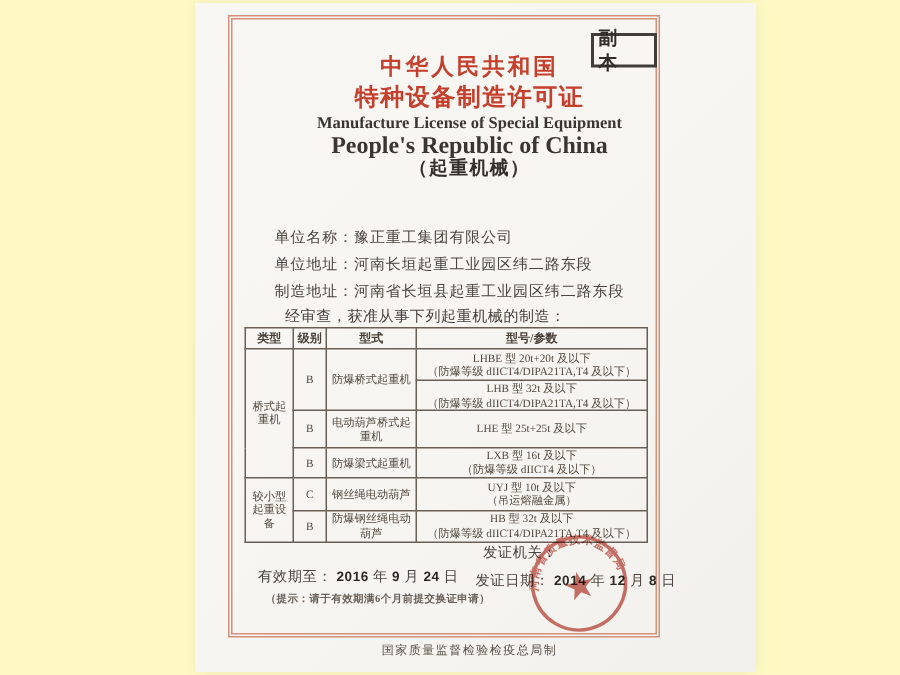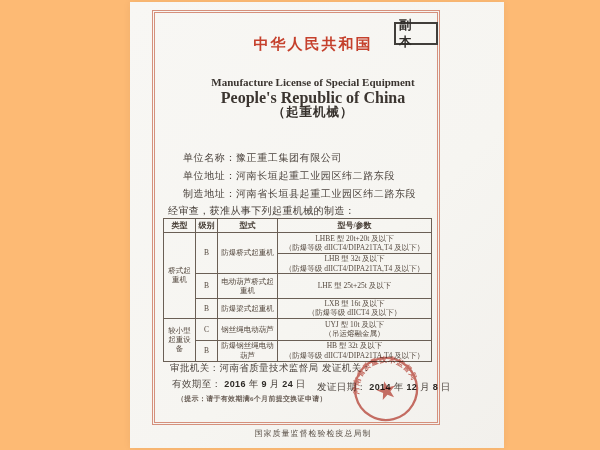--- a/index.html
+++ b/index.html
@@ -1,16 +1,16 @@
 <!DOCTYPE html>
 <html><head>
 <meta charset="utf-8">
 <style>
   html,body{margin:0;padding:0;background:#ffffff;}
-  #stage{position:relative;width:600px;height:450px;background:#fdba74;overflow:hidden;
+  #stage{position:relative;width:600px;height:450px;background:#fef9c3;overflow:hidden;
          font-family:"Liberation Serif",serif;color:#4a423d;}
   
   #paper{position:absolute;left:130px;top:2px;width:374px;height:446px;
          background:linear-gradient(135deg,#f8f7f4 0%,#f6f5f1 60%,#f2f0ec 100%);
          box-shadow:0 0 8px rgba(0,0,0,0.06);}
   
   #frame{position:absolute;left:152px;top:10px;width:288px;height:415px;
          border:3px double #d5907c;box-sizing:border-box;}
   .abs{position:absolute;}
   
@@ -20,21 +20,21 @@
   .center-line{left:152px;width:322px;text-align:center;}
   #title-cn-1{top:35px;font-size:15px;font-weight:bold;color:#c5402c;letter-spacing:2px;}
   #title-cn-2{top:55px;font-size:16px;font-weight:bold;color:#c5402c;letter-spacing:1px;}
   #title-en-1{top:76px;font-size:11px;font-weight:bold;color:#3b3530;}
   #title-en-2{top:89px;font-size:16px;font-weight:bold;color:#3b3530;}
   #category{top:104px;font-size:12.5px;font-weight:bold;color:#35302b;letter-spacing:1px;}
   #serial{left:340px;top:119px;font-size:9.5px;color:#4a423d;}
   #serial .mono{font-family:"Liberation Mono",monospace;font-size:9px;letter-spacing:0.3px;}
   .info-line{left:183px;font-size:10px;letter-spacing:0.6px;color:#4c443e;}
   #info-0{top:151px;} #info-1{top:169px;} #info-2{top:187px;}
-  #intro{left:168px;top:204px;font-size:10px;letter-spacing:0.4px;color:#463e38;}
+  #intro{left:190px;top:204px;font-size:10px;letter-spacing:0.4px;color:#463e38;}
   
   #lic-table{position:absolute;left:163px;top:218px;border-collapse:collapse;table-layout:fixed;
              width:245px;font-size:7.5px;line-height:1.25;color:#55493f;}
   #lic-table td,#lic-table th{border:1px solid #5f5throw548;}
   #lic-table td,#lic-table th{border:1px solid #6a5f55;text-align:center;vertical-align:middle;
              padding:0 1px;overflow:hidden;}
   #lic-table th{font-size:8px;font-weight:bold;height:13px;color:#473e36;}
   .col-type{width:32px;} .col-level{width:22px;} .col-form{width:60px;} .col-model{width:154px;}
   .model-cell div{white-space:nowrap;}
   
@@ -53,20 +53,21 @@
 </head>
 <body>
 
 <div id="stage">
   <div id="paper" class="abs"></div>
   <div id="frame" class="abs"></div>
 
   <div id="badge" class="abs">副 本</div>
 
   <div id="title-cn-1" class="abs center-line">中华人民共和国</div>
+  <div id="title-cn-2" class="abs center-line">特种设备制造许可证</div>
   <div id="title-en-1" class="abs center-line">Manufacture License of Special Equipment</div>
   <div id="title-en-2" class="abs center-line">People's Republic of China</div>
   <div id="category" class="abs center-line">（起重机械）</div>
 
 
   <div id="info-0" class="abs info-line">
     <span>单位名称：</span><span>豫正重工集团有限公司</span>
   </div>
   <div id="info-1" class="abs info-line">
     <span>单位地址：</span><span>河南长垣起重工业园区纬二路东段</span>
@@ -133,23 +134,20 @@
       <td>B</td>
       <td>防爆钢丝绳电动葫芦</td>
       <td class="model-cell">
         <div>HB 型 32t 及以下</div>
         <div>（防爆等级 dIICT4/DIPA21TA,T4 及以下）</div>
       </td>
     </tr>
   </tbody>
     </table>
 
-  <div id="approval" class="abs foot">
-    <span>审批机关：</span><span>河南省质量技术监督局</span>
-  </div>
   <div id="issuer" class="abs foot">
     <span>发证机关：</span>
   </div>
 
   <div id="validity" class="abs foot">
     <span>有效期至：</span>
     <span class="num">2016</span>
     <span>年</span>
     <span class="num">9</span>
     <span>月</span>

